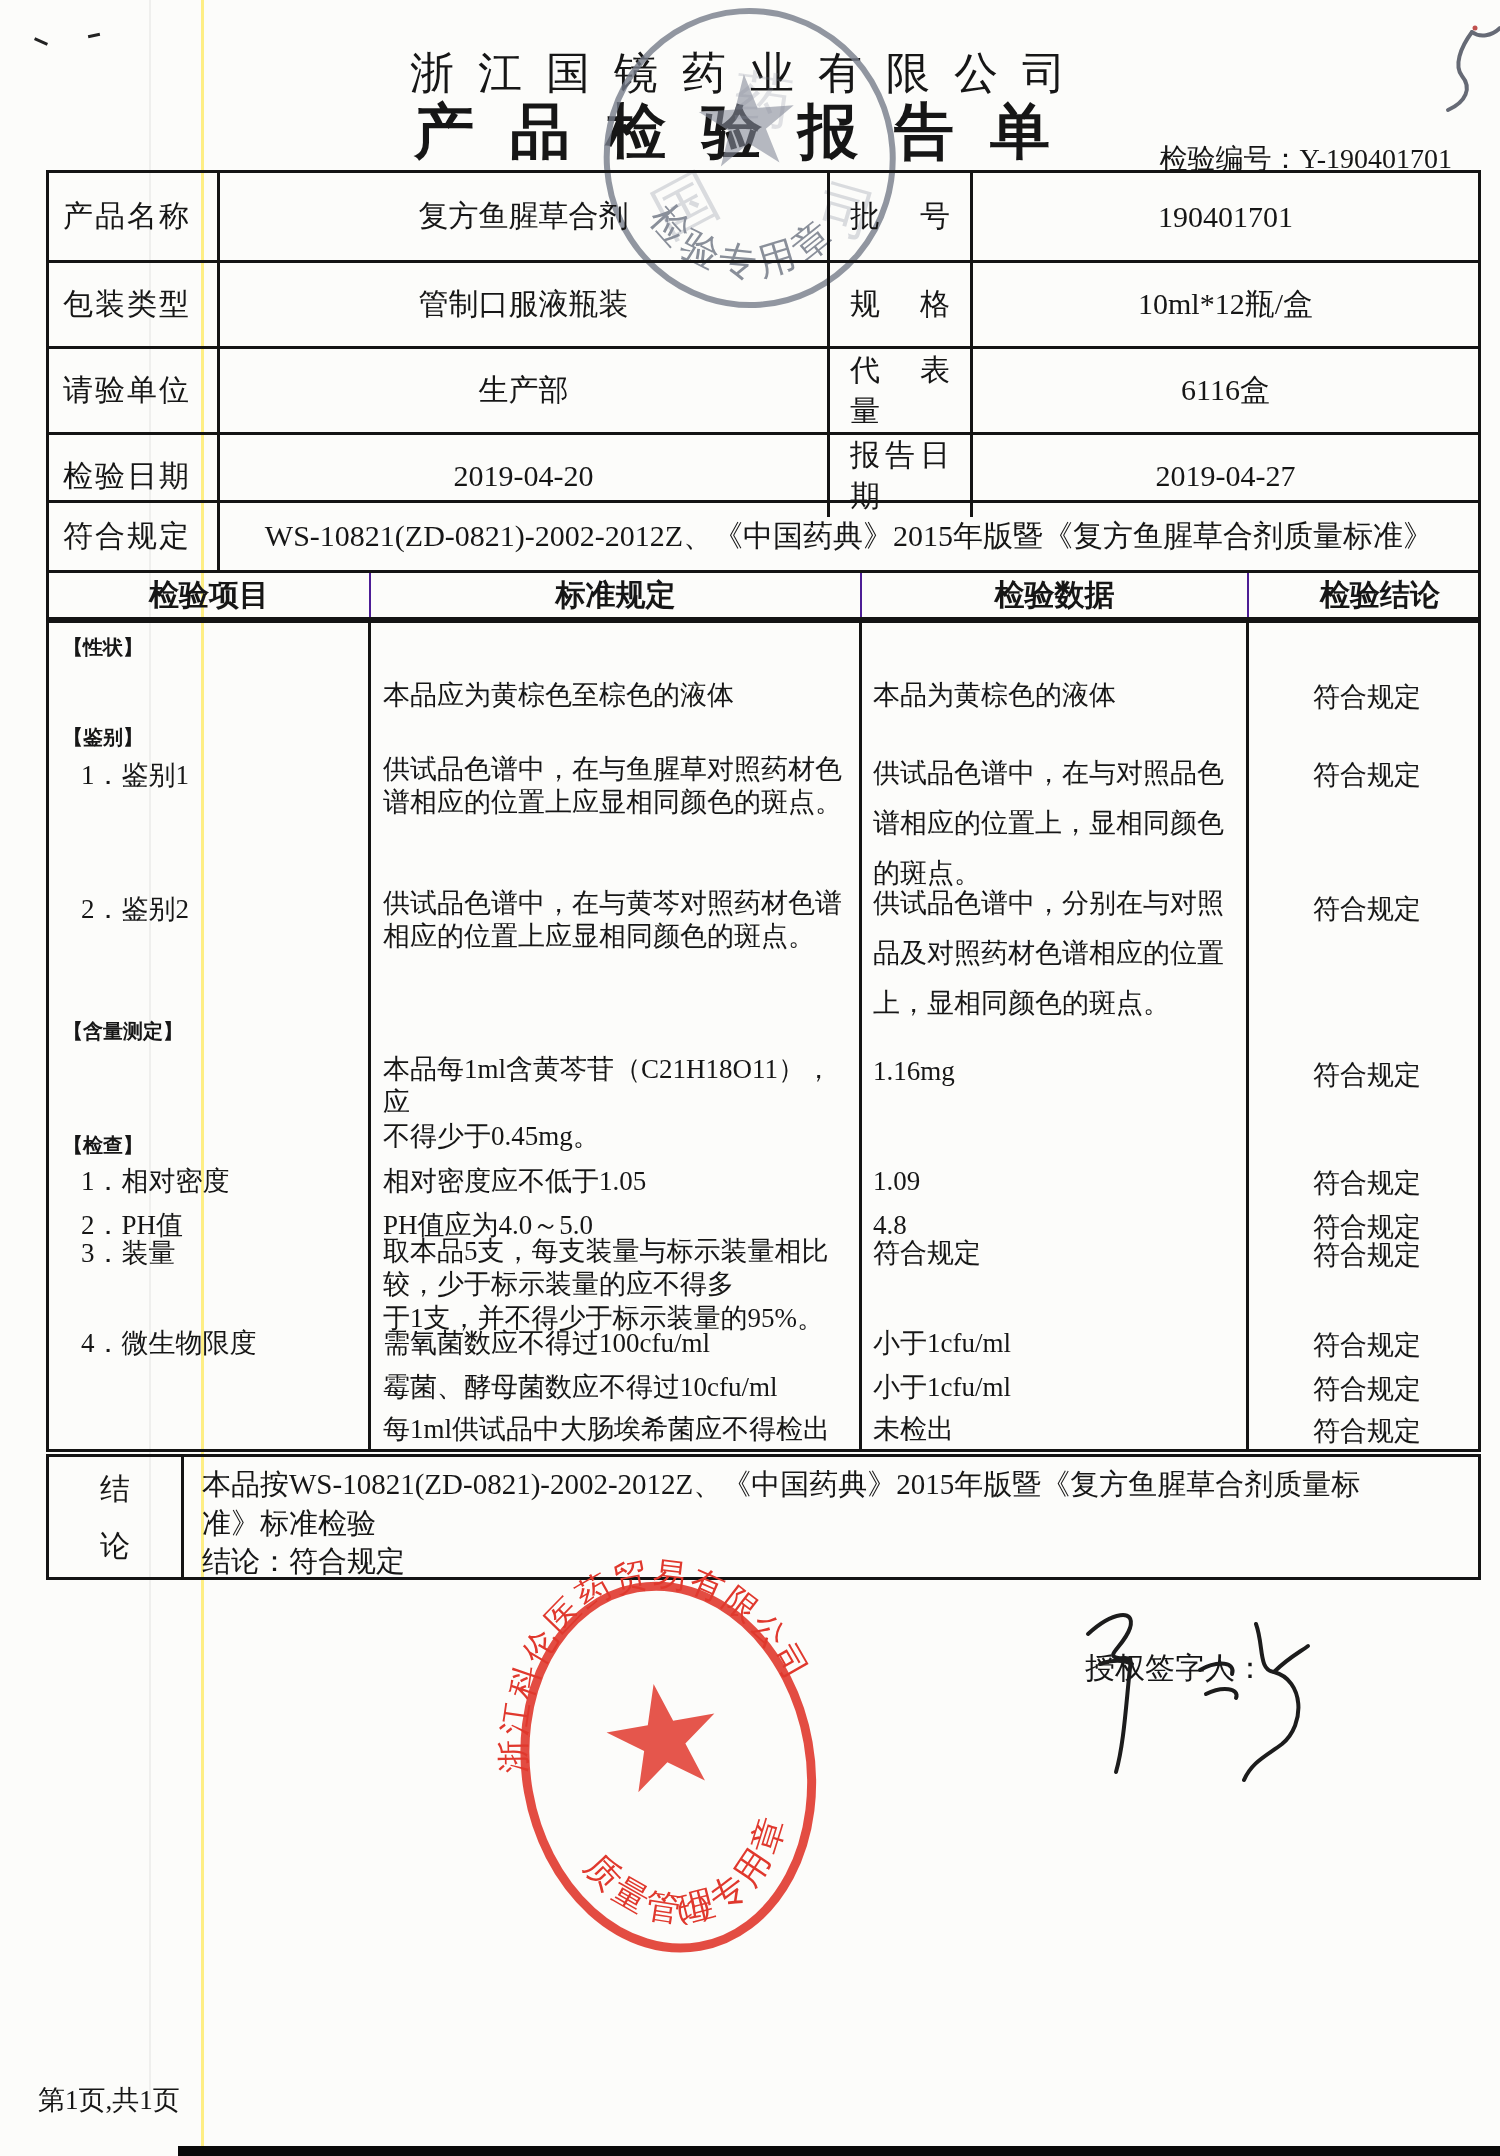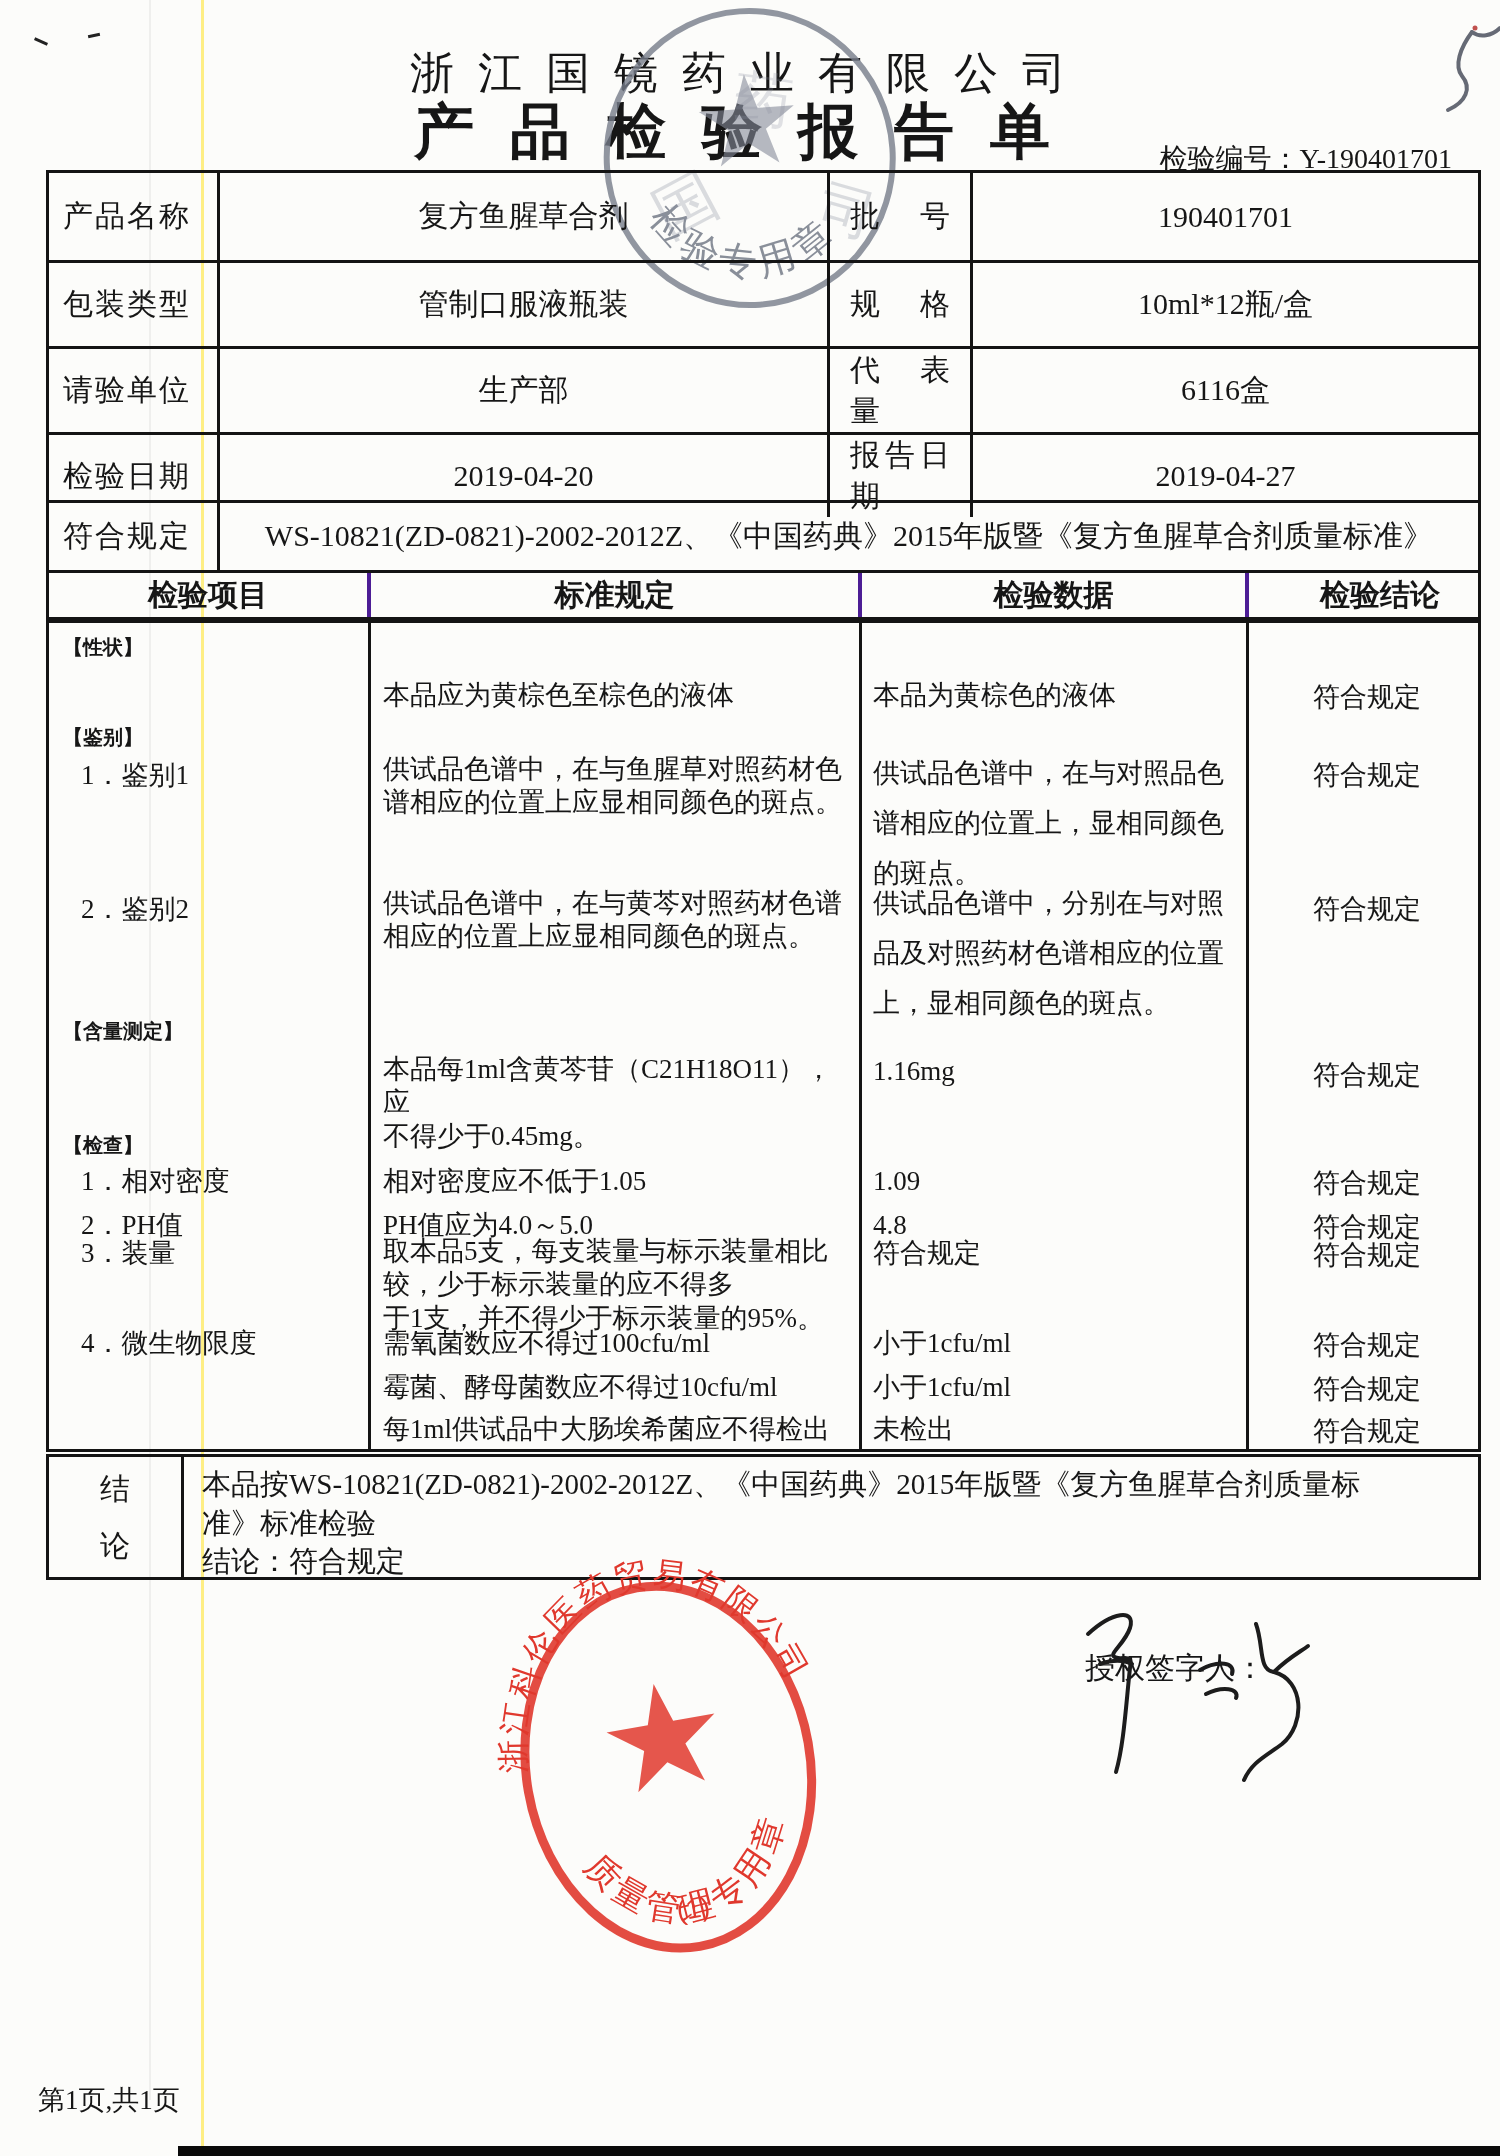--- a/index.html
+++ b/index.html
@@ -39,21 +39,21 @@
   .ilabel{padding-left:14px; letter-spacing:2px;}
   .ivalue{justify-content:center; text-align:center;}
   .ilabel2 span{display:block; width:100%; padding:0 20px; text-align:justify; text-align-last:justify;}
   .brow{display:grid; grid-template-columns:171px 1fr;}
 
   
   .insp-header{position:absolute; left:46px; top:570px; width:1435px; height:50px;
     border:3px solid #141414; box-sizing:border-box;
     display:grid; grid-template-columns:322px 491px 387px 1fr;}
   .hcell{display:flex; align-items:center; justify-content:center;
-    font-size:30px; font-weight:bold; border-right:4px solid #4c1d95;
+    font-size:30px; font-weight:bold; border-right:2px solid #4c1d95;
     font-family:"Liberation Serif","DejaVu Serif",serif;}
   .hcell:last-child{border-right:none;padding-left:33px;}
 
   
   .insp-body{position:absolute; left:46px; top:620px; width:1435px; height:832px;
     border:3px solid #141414; box-sizing:border-box;}
   .vline{position:absolute; top:0; width:3px; height:100%; background:#141414;}
   .vl1{left:319px}.vl2{left:810px}.vl3{left:1197px}
   .blk{position:absolute; font-size:27px; line-height:1.24; white-space:pre-line;
     font-family:"Liberation Serif","DejaVu Serif",serif;}

